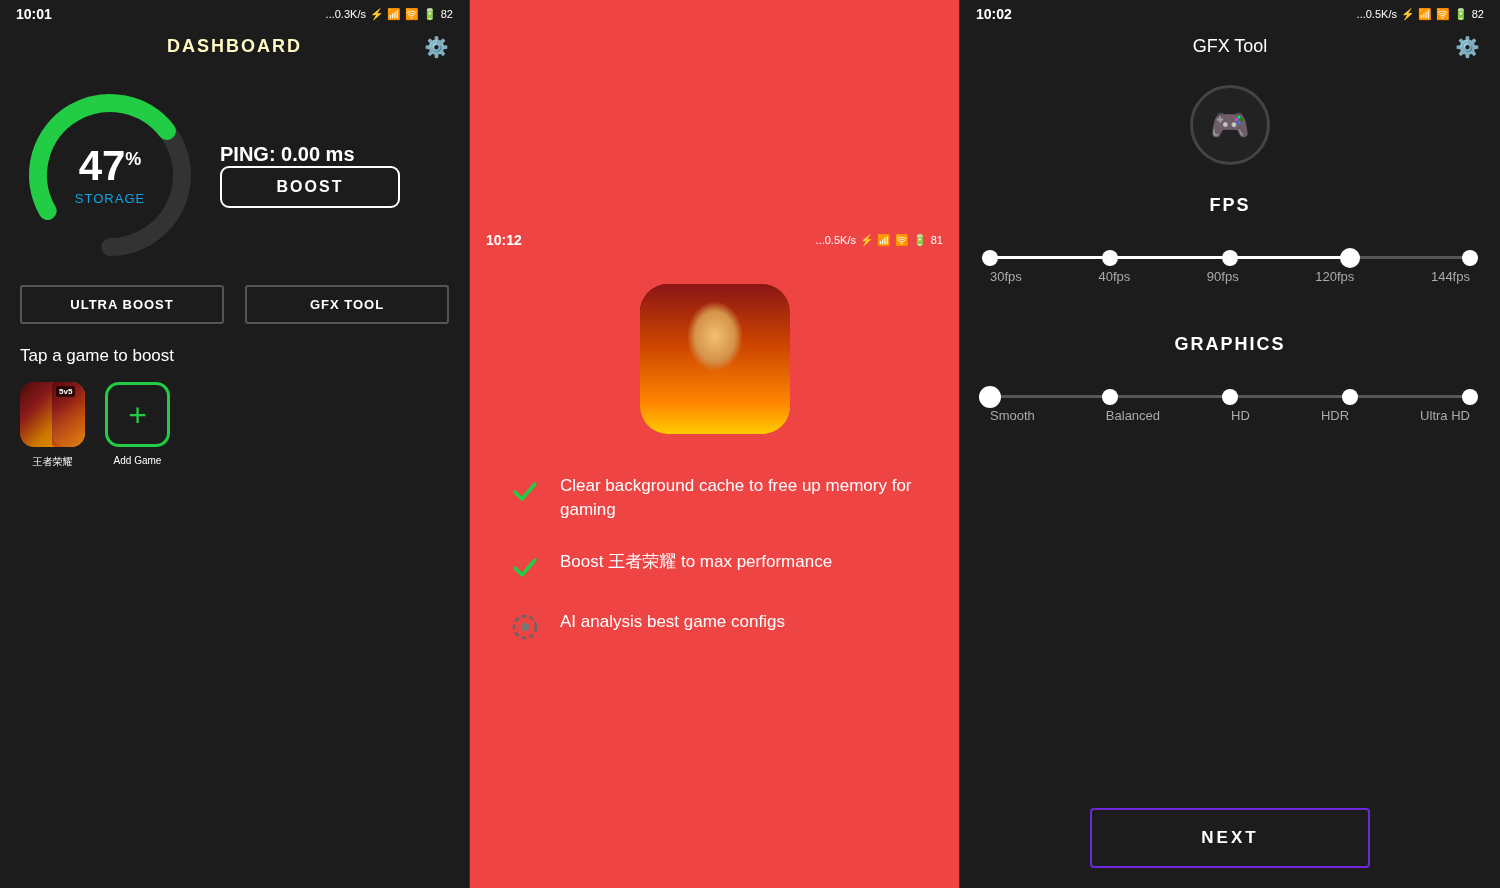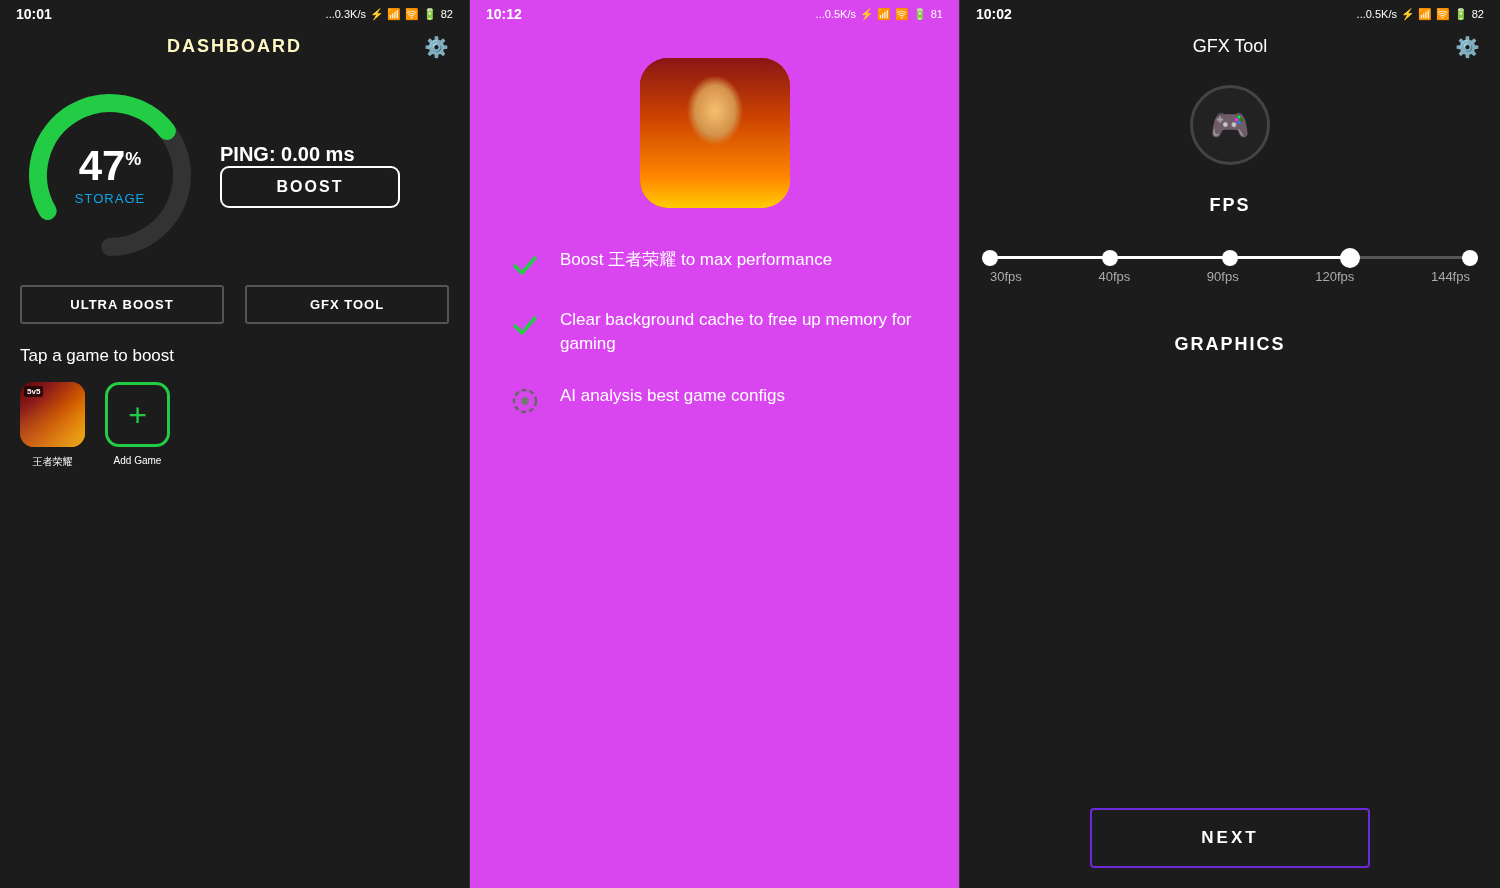--- a/index.html
+++ b/index.html
@@ -201,23 +201,24 @@
     }
     .plus-icon {
       color: #22cc44;
       font-size: 32px;
       font-weight: 300;
       line-height: 1;
     }
 
     
     .panel-2 {
-      background: #d946ef;
+      background: #ef4444;
       display: flex;
       flex-direction: column;
+      justify-content: center;
     }
     .boost-game-icon {
       display: flex;
       justify-content: center;
       align-items: center;
       padding: 30px 20px 20px;
     }
     .boost-game-image {
       width: 150px;
       height: 150px;
@@ -446,21 +447,21 @@
   <div class="action-buttons">
     <button class="action-btn">ULTRA BOOST</button>
     <button class="action-btn">GFX TOOL</button>
   </div>
 
   <div class="games-label">Tap a game to boost</div>
   <div class="games-row">
 
     <div class="game-item">
       <div class="game-icon-img">
-        <div style="width:100%;height:100%;background:linear-gradient(135deg,#5a0a0a 0%,#8B1a1a 25%,#cc5500 55%,#e88800 75%,#ffcc00 100%);position:relative;border-radius:4px;">
+        <div style="width:100%;height:100%;background:linear-gradient(135deg,#5a0a0a 0%,#8B1a1a 25%,#cc5500 55%,#e88800 75%,#ffcc00 100%);position:relative;border-radius:4px;margin-left:32px;">
           <div style="position:absolute;top:4px;left:4px;background:rgba(0,0,0,0.65);color:#fff;font-size:8px;padding:1px 3px;border-radius:2px;font-weight:bold;">5v5</div>
           <div style="position:absolute;bottom:0;left:0;right:0;height:70%;background:linear-gradient(180deg,transparent,rgba(200,120,60,0.4));border-radius:0 0 14px 14px;"></div>
         </div>
       </div>
       <span class="game-name">王者荣耀</span>
     </div>
 
     <div class="game-item">
       <div class="add-game-btn">
         <span class="plus-icon">+</span>
@@ -491,30 +492,30 @@
   </div>
 
   <div class="feature-list">
 
     <div class="feature-item">
       <div class="check-icon check-green">
         <svg viewBox="0 0 30 30" fill="none">
           <polyline points="5,16 12,23 25,8" stroke="#22cc44" stroke-width="3.5" stroke-linecap="round" stroke-linejoin="round"></polyline>
         </svg>
       </div>
-      <span class="feature-text">Boost 王者荣耀 to max performance</span>
+      <span class="feature-text">Clear background cache to free up memory for gaming</span>
     </div>
 
     <div class="feature-item">
       <div class="check-icon check-green">
         <svg viewBox="0 0 30 30" fill="none">
           <polyline points="5,16 12,23 25,8" stroke="#22cc44" stroke-width="3.5" stroke-linecap="round" stroke-linejoin="round"></polyline>
         </svg>
       </div>
-      <span class="feature-text">Clear background cache to free up memory for gaming</span>
+      <span class="feature-text">Boost 王者荣耀 to max performance</span>
     </div>
 
     <div class="feature-item">
       <div class="check-icon">
         <svg viewBox="0 0 30 30" fill="none">
           <circle cx="15" cy="15" r="11" stroke="#666" stroke-width="2.5" stroke-dasharray="5 3"></circle>
           <circle cx="15" cy="15" r="4" fill="#777"></circle>
         </svg>
       </div>
       <span class="feature-text">AI analysis best game configs</span>
@@ -565,18 +566,36 @@
         <span class="slider-label">40fps</span>
         <span class="slider-label">90fps</span>
         <span class="slider-label">120fps</span>
         <span class="slider-label">144fps</span>
       </div>
     </div>
   </div>
 
   <div class="graphics-section">
     <div class="section-title">GRAPHICS</div>
+    <div class="slider-container">
+      <div class="slider-track">
+
+        <div class="slider-fill" style="width: 0%;"></div>
+        <div class="slider-thumb" style="left: 0%; width: 22px; height: 22px; background: #fff;"></div>
+        <div class="slider-thumb" style="left: 25%;"></div>
+        <div class="slider-thumb" style="left: 50%;"></div>
+        <div class="slider-thumb" style="left: 75%;"></div>
+        <div class="slider-thumb" style="left: 100%;"></div>
+      </div>
+      <div class="slider-labels">
+        <span class="slider-label">Smooth</span>
+        <span class="slider-label">Balanced</span>
+        <span class="slider-label">HD</span>
+        <span class="slider-label">HDR</span>
+        <span class="slider-label">Ultra HD</span>
+      </div>
+    </div>
   </div>
 
   <div class="next-section">
     <button class="next-btn">NEXT</button>
   </div>
 </div>
 
 </body></html>

